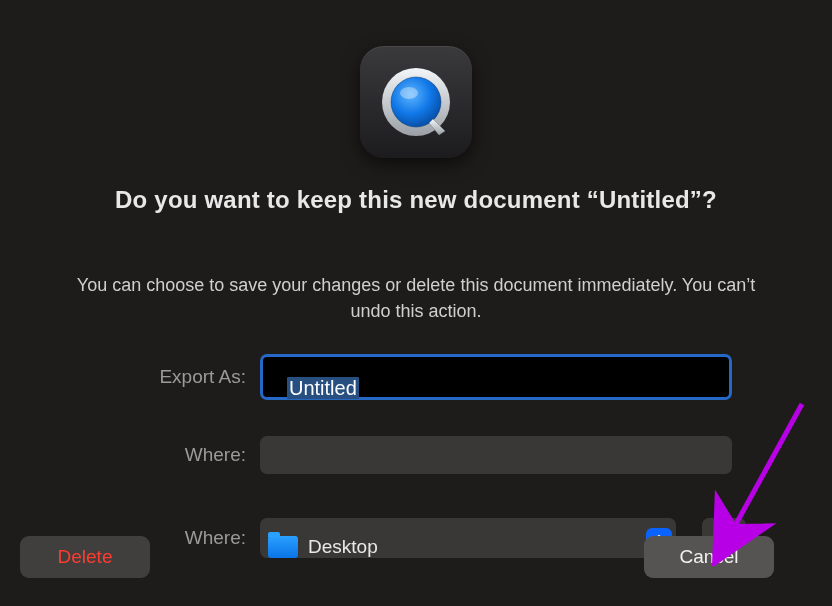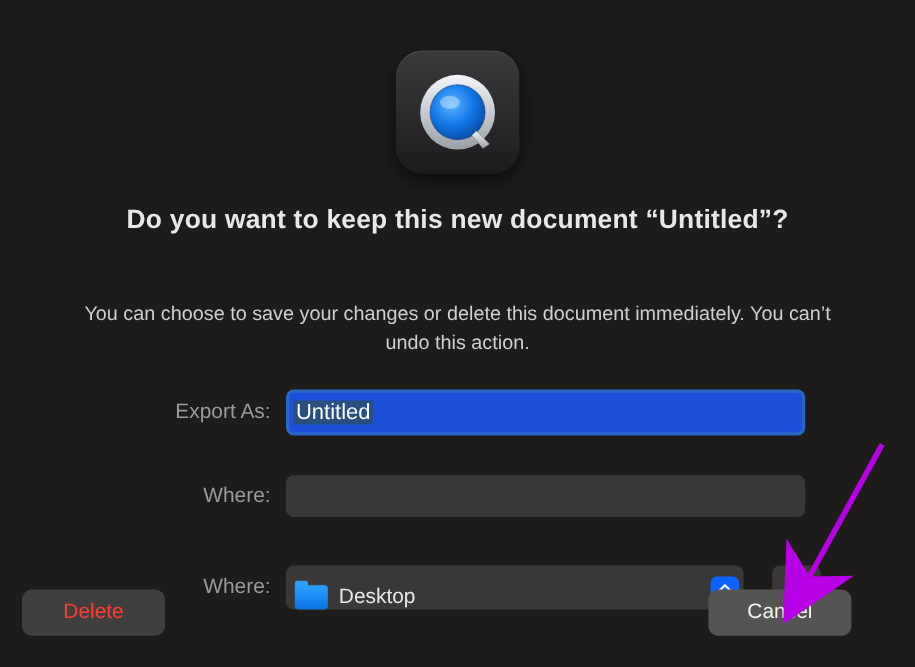--- a/index.html
+++ b/index.html
@@ -71,24 +71,24 @@
       background: #3a3836;
       border: none;
       border-radius: 7px;
       color: #fff;
       font-size: 20px;
       padding: 0 10px;
       outline: none;
     }
     .text-input.focused-wrap {
       border: 3px solid #2668c6;
-      background: #1d4ed8;
-      padding: 0;
-      display: flex;
-      align-items: center;
+      background: #000000;
+      padding: 20px;
+      display: flex;
+      align-items: flex-start;
     }
     .text-input.focused-wrap .selected {
       background: #274f80;
       color: #fff;
       padding: 1px 2px;
       border-radius: 1px;
       font-size: 20px;
       line-height: 1;
       display: inline-block;
       margin-left: 4px;

